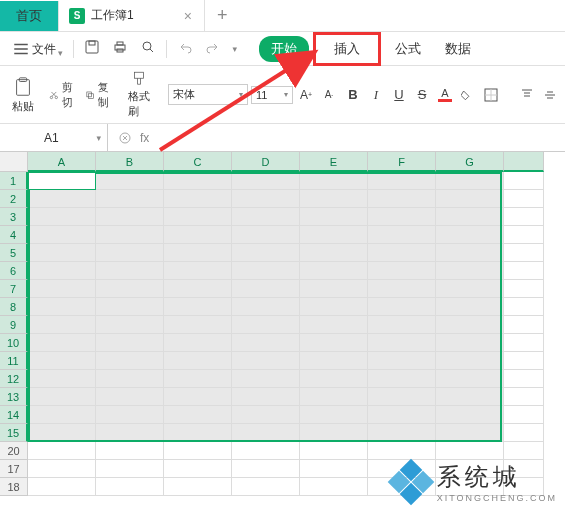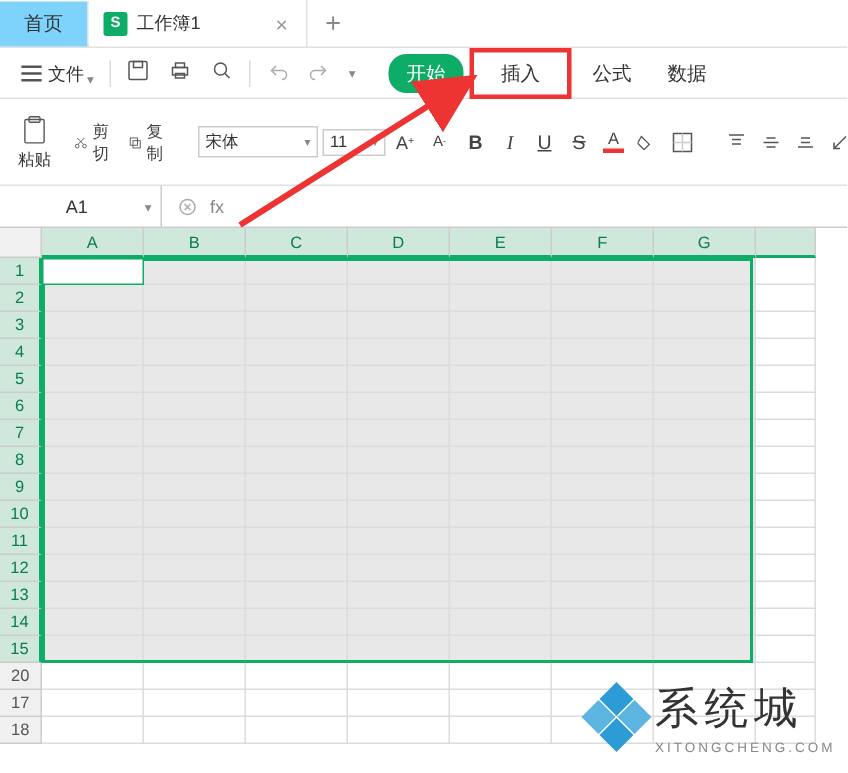--- a/index.html
+++ b/index.html
@@ -1,20 +1,20 @@
 <!DOCTYPE html>
 <html><head>
 <meta charset="utf-8">
 <style>
 * { box-sizing: border-box; margin: 0; padding: 0; }
 body { font-family: "Microsoft YaHei", Arial, sans-serif; font-size: 12px; color: #333; background: #fff; width: 565px; height: 515px; overflow: hidden; position: relative; }
 
 
 .tabs-row { display: flex; align-items: center; height: 32px; border-bottom: 1px solid #e0e0e0; }
-.home-tab { background: #7dd3fc; padding: 6px 16px; font-size: 13px; color: #333; border-right: 1px solid #e0e0e0; text-align: center; }
+.home-tab { background: #14b8a6; padding: 6px 16px; font-size: 13px; color: #333; border-right: 1px solid #e0e0e0; text-align: center; }
 .doc-tab { display: flex; align-items: center; padding: 5px 8px 5px 10px; gap: 6px; background: #fff; }
 .doc-icon { width: 16px; height: 16px; background: #0dac67; border-radius: 2px; display: flex; align-items: center; justify-content: center; color: #fff; font-size: 10px; font-weight: bold; }
 .doc-close { color: #999; font-size: 14px; margin-left: 40px; padding: 0 4px; }
 .add-tab { color: #888; font-size: 18px; padding: 0 12px; border-left: 1px solid #e0e0e0; height: 100%; display: flex; align-items: center; }
 
 
 .menu-row { display: flex; align-items: center; height: 34px; padding: 0 8px; gap: 4px; border-bottom: 1px solid #e0e0e0; position: relative; }
 .menu-icon { width: 18px; height: 18px; display: flex; align-items: center; justify-content: center; color: #555; }
 .file-menu { display: flex; align-items: flex-end; gap: 2px; padding: 2px 4px; font-size: 12px; }
 .menu-btn { padding: 3px 4px; color: #555; cursor: pointer; }
@@ -61,21 +61,21 @@
 .active-cell { position: absolute; background: #fff; border: 1px solid #0dac67; pointer-events: none; }
 
 
 .arrow { position: absolute; pointer-events: none; }
 
 
 .watermark { position: absolute; right: 8px; bottom: 12px; display: flex; align-items: center; gap: 6px; }
 .wm-diamond { width: 40px; height: 40px; position: relative; }
 .wm-diamond div { position: absolute; width: 16px; height: 16px; background: #2d9cd6; transform: rotate(45deg); }
 .wm-text { display: flex; flex-direction: column; }
-.wm-main { font-size: 29px; color: #333; letter-spacing: 4px; font-weight: 300; }
+.wm-main { font-size: 24px; color: #333; letter-spacing: 4px; font-weight: 300; }
 .wm-sub { font-size: 9px; color: #888; letter-spacing: 2px; }
 </style>
 </head>
 <body>
 
 <div class="tabs-row">
   <div class="home-tab">首页</div>
   <div class="doc-tab">
     <div class="doc-icon">S</div>
     <span>工作簿1</span>
@@ -143,20 +143,27 @@
         <span>剪切</span>
       </div>
     <div class="rbtn">
         <svg viewBox="0 0 16 16">
           <rect x="3" y="3" width="8" height="8" fill="none" stroke="#555"></rect>
           <rect x="6" y="6" width="8" height="8" fill="none" stroke="#555"></rect>
         </svg>
         <span>复制</span>
       </div>
   </div>
+  <div class="ribbon-vgroup">
+    <svg class="big-icon" viewBox="0 0 24 24">
+        <rect x="6" y="3" width="12" height="8" fill="none" stroke="#555"></rect>
+        <path d="M10 11v8h4v-8" fill="none" stroke="#555"></path>
+      </svg>
+    <span style="font-size:11px">格式刷</span>
+  </div>
   <div class="vsep"></div>
   <div class="ribbon-group" style="gap:4px">
     <div class="fmt-row">
       <div class="font-select">
           <span>宋体</span>
           <span style="font-size:8px;color:#888">▾</span>
         </div>
       <div class="size-select">
           <span>11</span>
           <span style="font-size:8px;color:#888">▾</span>

